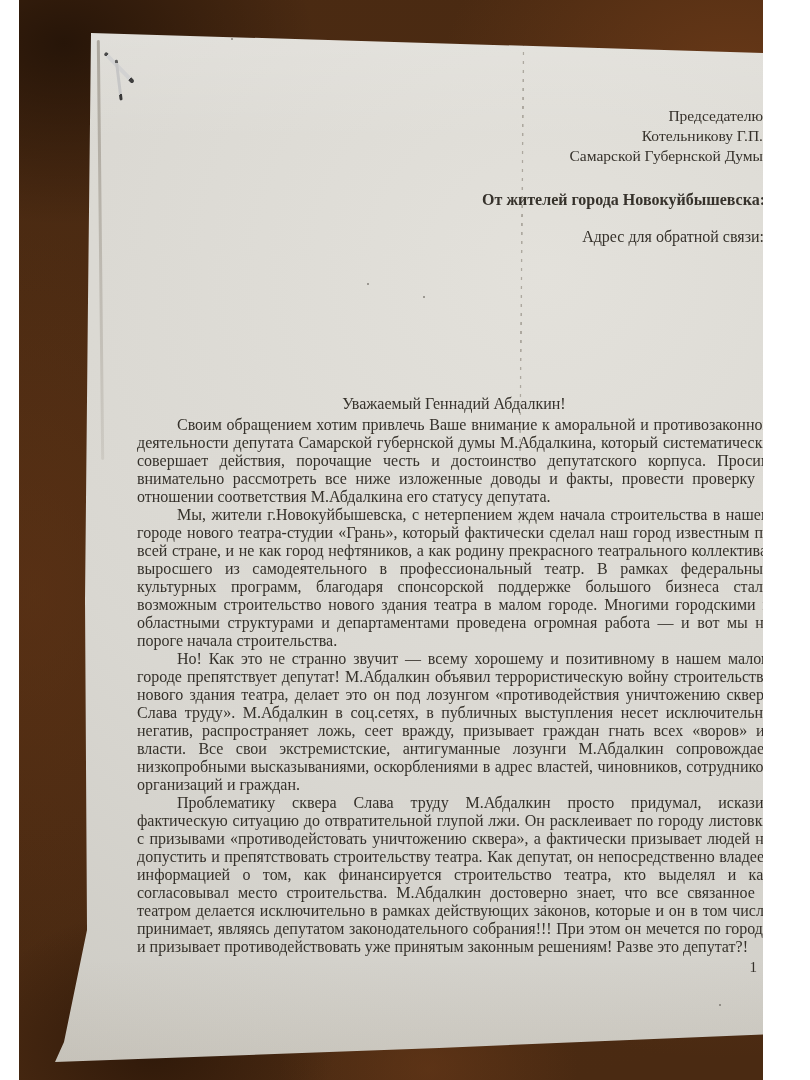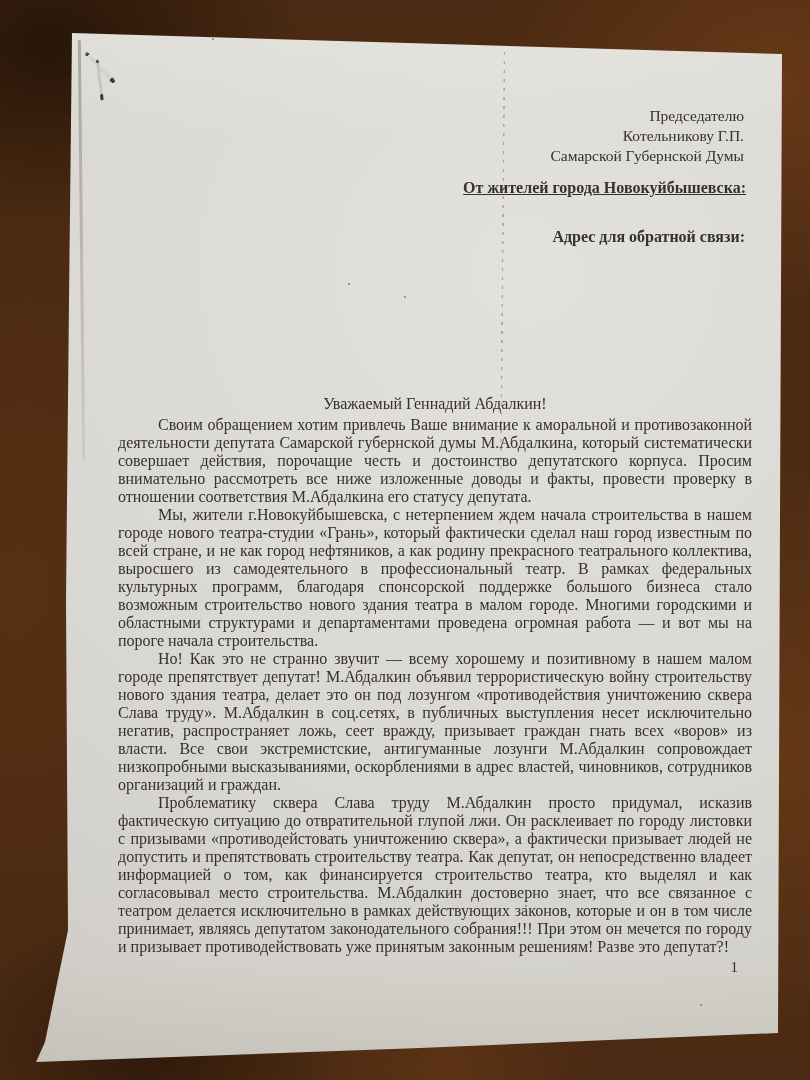--- a/index.html
+++ b/index.html
@@ -1,27 +1,28 @@
 <!DOCTYPE html>
 <html><head>
 <meta charset="utf-8">
 <title>Letter photo</title>
 <style>
   html,body{margin:0;padding:0;}
   body{width:810px;height:1080px;overflow:hidden;font-family:"Liberation Serif",serif;}
-  .scene{position:relative;width:810px;height:1080px;overflow:hidden;
+  .scene{position:relative;width:744px;height:1080px;overflow:hidden;
     background-color:#4a2a12;
     background-image:
       radial-gradient(ellipse 360px 260px at 6% 4%, rgba(10,4,0,0.55), transparent 70%),
       radial-gradient(ellipse 420px 320px at 96% 8%, rgba(128,68,28,0.55), transparent 70%),
       radial-gradient(ellipse 520px 420px at 94% 70%, rgba(132,72,30,0.45), transparent 72%),
       radial-gradient(ellipse 300px 520px at 2% 55%, rgba(96,52,22,0.55), transparent 70%),
       radial-gradient(ellipse 260px 200px at 18% 97%, rgba(30,14,4,0.6), transparent 70%),
       radial-gradient(ellipse 200px 160px at 55% 99%, rgba(110,60,26,0.5), transparent 75%),
       radial-gradient(ellipse 900px 700px at 50% 50%, rgba(90,50,20,0.35), transparent 80%);
+    margin-left: 19px;
   }
   .paper{position:absolute;left:0;top:0;width:810px;height:1080px;
     clip-path:polygon(72px 33px,782px 54px,780px 520px,778px 1033px,420px 1048px,36px 1062px,45px 1042px,68px 930px,66px 600px,69px 300px);
     background:
       linear-gradient(90deg, rgba(70,50,30,0.22) 0px, rgba(70,50,30,0.06) 18px, rgba(0,0,0,0) 34px),
       linear-gradient(180deg, rgba(255,255,255,0.22) 0px, rgba(255,255,255,0) 140px),
       linear-gradient(0deg, rgba(120,100,70,0.10) 0px, rgba(0,0,0,0) 120px),
       radial-gradient(140% 100% at 65% 25%, #e3e1db 0%, #d9d7d1 50%, #c8c6bf 100%);
     filter:drop-shadow(-2px 3px 4px rgba(15,7,2,0.55));
   }
@@ -34,22 +35,22 @@
     background:linear-gradient(180deg, rgba(110,100,85,0.45), rgba(110,100,85,0.12));
     border-radius:2px;transform:rotate(-0.6deg);}
   .staple{position:absolute;left:0;top:0;}
   .prong{position:absolute;border-radius:2px;}
   .prong-a{left:86px;top:51px;width:41px;height:3.6px;transform:rotate(46deg);transform-origin:0 50%;
     background:linear-gradient(90deg,#4a4a4a 0 3px,#d2d2d2 3px 36px,#3e3e3e 36px);}
   .prong-b{left:97px;top:58px;width:41px;height:3.4px;transform:rotate(83deg);transform-origin:0 50%;
     background:linear-gradient(90deg,#5a5a5a 0 3px,#c6c6c6 3px 35px,#383838 35px);}
   .content{position:absolute;left:118px;top:0;width:634px;color:rgba(42,38,32,0.94);}
   .addr{position:absolute;top:106px;right:8px;text-align:right;font-size:15.5px;line-height:20px;}
-  .from-line{position:absolute;top:179px;right:6px;font-weight:700;font-size:16px;text-decoration:underline;}
-  .reply-label{position:absolute;top:228px;right:7px;font-weight:700;font-size:16px;}
+  .from-line{position:absolute;top:191px;right:6px;font-weight:700;font-size:16px;}
+  .reply-label{position:absolute;top:228px;right:7px;font-weight:400;font-size:16px;}
   .salutation{position:absolute;top:395px;left:0;width:100%;text-align:center;font-size:16px;}
   .body-text{position:absolute;top:416px;left:0;width:634px;font-size:16px;line-height:18px;text-align:justify;}
   .body-text p{margin:0;text-indent:40px;}
   .body-text p.force-justify{text-align-last:justify;}
   .page-num{text-align:right;padding-right:14px;margin-top:2px;font-size:15px;}
   .speck{position:absolute;width:2px;height:2px;border-radius:50%;background:rgba(60,55,48,0.55);}
 </style>
 </head>
 <body>
 

